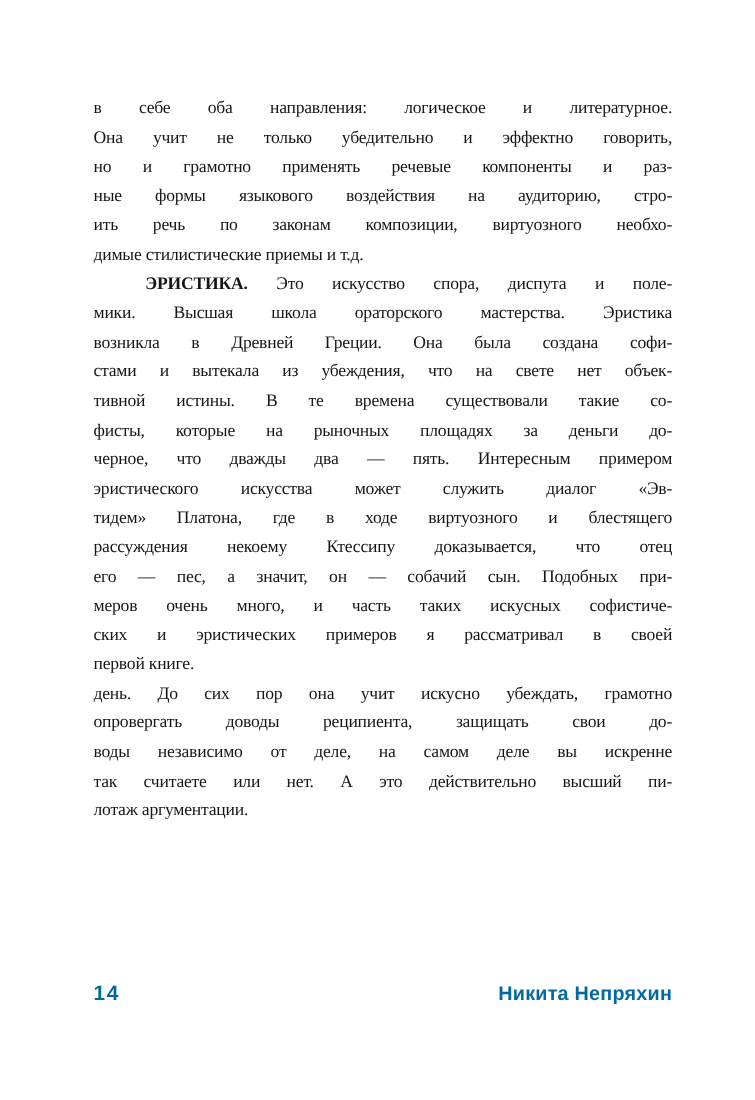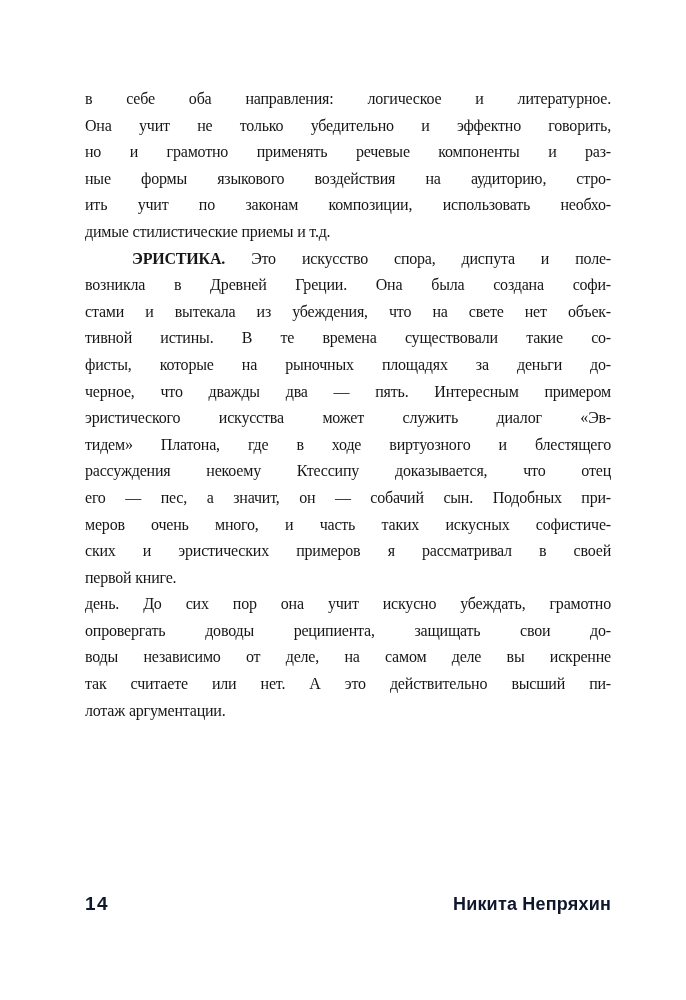--- a/index.html
+++ b/index.html
@@ -34,39 +34,40 @@
   .page-footer {
     position: absolute;
     left: 85px;
     top: 893px;
     width: 526px;
     display: flex;
     justify-content: space-between;
     align-items: baseline;
     font-family: "Liberation Sans", "DejaVu Sans", sans-serif;
     font-weight: bold;
-    color: #0f172a;
+    color: #0369a1;
   }
   .page-number { font-size: 19px; letter-spacing: 1.5px; }
   .running-title { font-size: 18px; letter-spacing: 0.2px; }
 </style>
 </head>
 <body style="--bg: #ffffff; --text: #161616;">
 
 <div class="page-text">
     <div class="paragraph">
       <div class="line">в себе оба направления: логическое и литературное.</div>
       <div class="line">Она учит не только убедительно и эффектно говорить,</div>
       <div class="line">но и грамотно применять речевые компоненты и раз-</div>
       <div class="line">ные формы языкового воздействия на аудиторию, стро-</div>
-      <div class="line">ить учит по законам композиции, использовать необхо-</div>
+      <div class="line">ить речь по законам композиции, виртуозного необхо-</div>
       <div class="line last">димые стилистические приемы и т.д.</div>
     </div>
     <div class="paragraph">
       <div class="line indent"><b>ЭРИСТИКА.</b> Это искусство спора, диспута и поле-</div>
+      <div class="line">мики. Высшая школа ораторского мастерства. Эристика</div>
       <div class="line">возникла в Древней Греции. Она была создана софи-</div>
       <div class="line">стами и вытекала из убеждения, что на свете нет объек-</div>
       <div class="line">тивной истины. В те времена существовали такие со-</div>
       <div class="line">фисты, которые на рыночных площадях за деньги до-</div>
       <div class="line">черное, что дважды два — пять. Интересным примером</div>
       <div class="line">эристического искусства может служить диалог «Эв-</div>
       <div class="line">тидем» Платона, где в ходе виртуозного и блестящего</div>
       <div class="line">рассуждения некоему Ктессипу доказывается, что отец</div>
       <div class="line">его — пес, а значит, он — собачий сын. Подобных при-</div>
       <div class="line">меров очень много, и часть таких искусных софистиче-</div>

